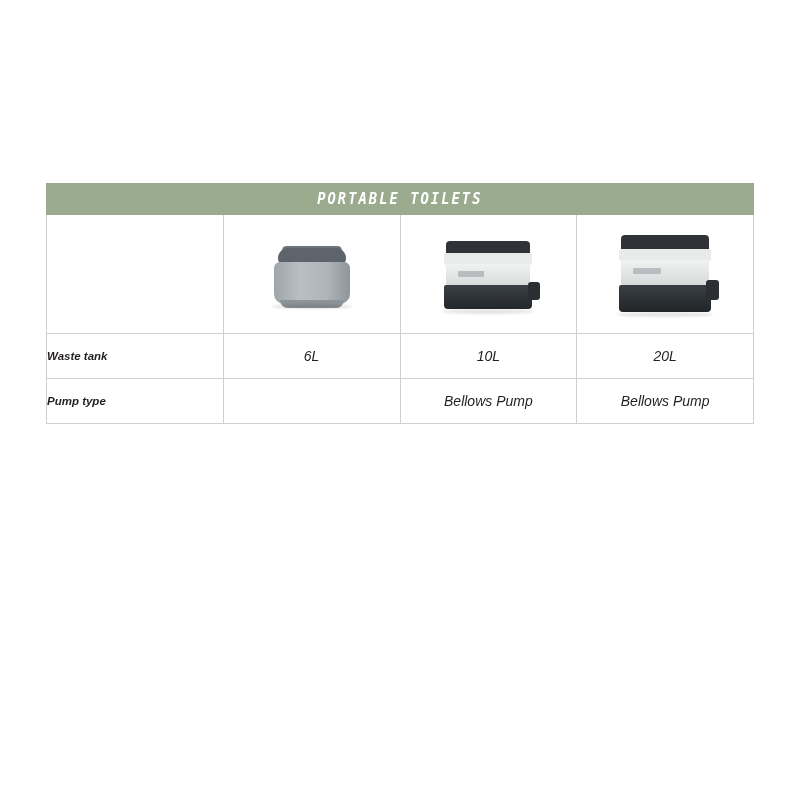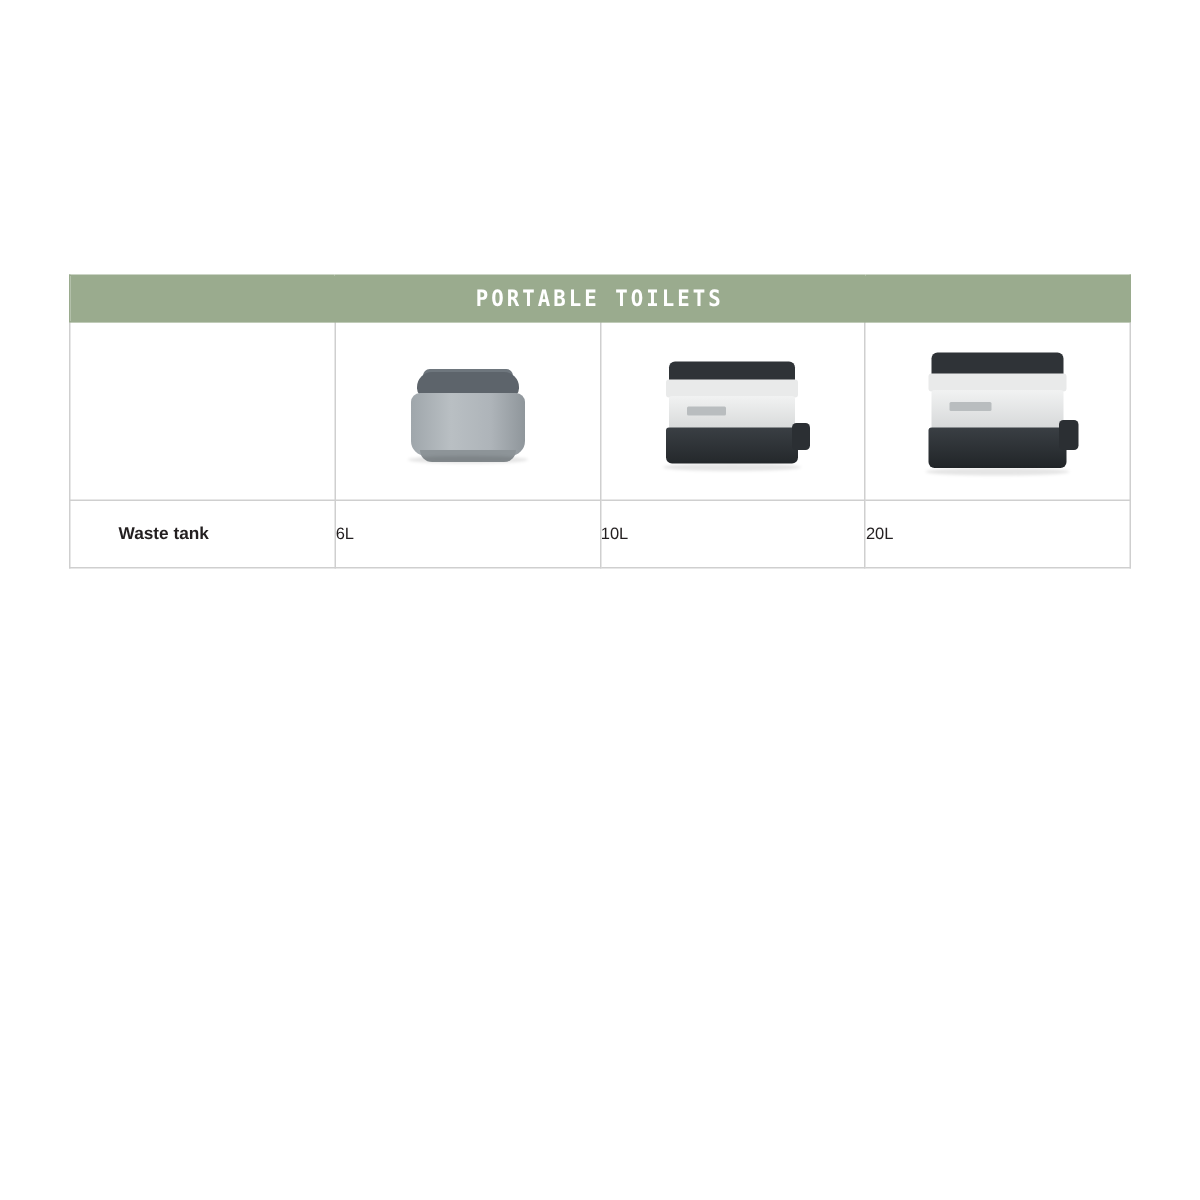--- a/index.html
+++ b/index.html
@@ -9,20 +9,21 @@
     height: 800px;
     background: #ffffff;
     font-family: "Liberation Sans", sans-serif;
   }
 
   .page {
     position: relative;
     width: 800px;
     height: 800px;
     background: #ffffff;
+    font-style: italic;
   }
 
   .comparison {
     position: absolute;
     left: 46px;
     top: 183px;
     width: 708px;
     border-collapse: collapse;
     table-layout: fixed;
   }
@@ -59,28 +60,28 @@
   .name-row td {
     height: 27px;
     text-align: center;
     font-size: 12.5px;
     font-weight: bold;
     color: #231f20;
   }
 
   .data-row td {
     height: 44px;
-    font-size: 11px;
+    font-size: 14px;
     color: #231f20;
-    text-align: left;
+    text-align: center;
   }
 
   .data-row td.label {
     text-align: left;
-    padding-left: 32px;
+    padding-left: 0;
     font-weight: bold;
     font-size: 11.5px;
   }
 
   .col-label { width: 148px; }
   .col-prod  { width: 186px; }
 
   
   .prod {
     position: relative;
@@ -280,17 +281,23 @@
 
       <tr class="data-row">
         <td class="label col-label">Waste tank</td>
         <td class="col-prod">6L</td>
         <td class="col-prod">10L</td>
         <td class="col-prod">20L</td>
       </tr>
 
 
 
+      <tr class="data-row">
+        <td class="label col-label">Pump type</td>
+        <td class="col-prod"></td>
+        <td class="col-prod">Bellows Pump</td>
+        <td class="col-prod">Bellows Pump</td>
+      </tr>
 
     </tbody>
   </table>
 
 </div>
 
 </body></html>

